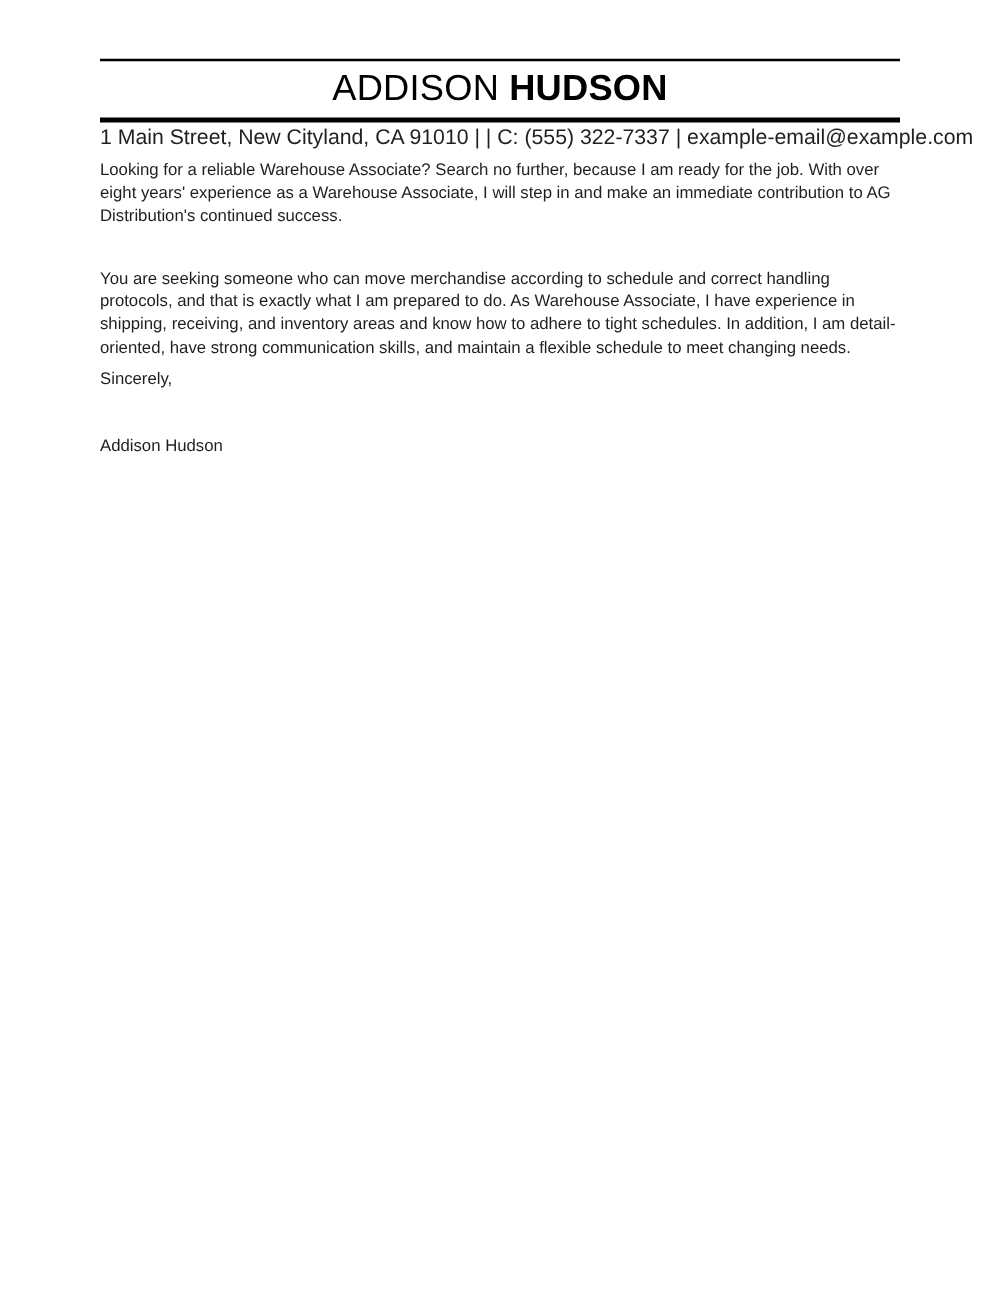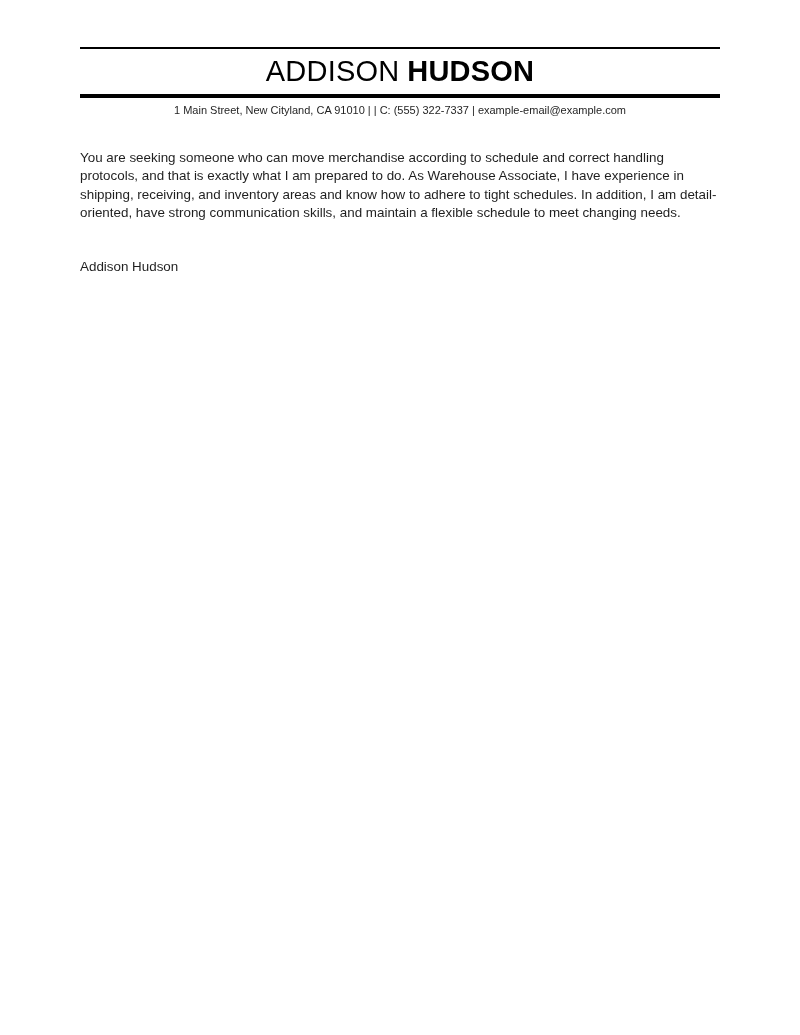--- a/index.html
+++ b/index.html
@@ -32,21 +32,21 @@
     text-align: center;
     font-size: 29px;
     color: #000000;
     white-space: nowrap;
     letter-spacing: 0.2px;
   }
   .name-first { font-weight: 400; }
   .name-last  { font-weight: 700; margin-left: 8px; }
   .contact-line {
     margin-top: 5px;
-    font-size: 11px;
+    font-size: 17px;
     line-height: 14px;
     text-align: center;
     color: #1f1f1f;
     white-space: nowrap;
   }
   .body-text {
     font-size: 13.4px;
     line-height: 18.3px;
     color: #1f1f1f;
   }
@@ -68,22 +68,24 @@
     <div class="name-line">
       <span class="name-first">ADDISON</span><span class="name-last">HUDSON</span>
     </div>
 
     <div class="rule-bottom"></div>
 
     <div class="contact-line">1 Main Street, New Cityland, CA 91010 | | C: (555) 322-7337 | example-email@example.com</div>
 
     <div class="body-text">
 
+      <p class="para-1">Looking for a reliable Warehouse Associate? Search no further, because I am ready for the job. With over eight years' experience as a Warehouse Associate, I will step in and make an immediate contribution to AG Distribution's continued success.</p>
 
       <p class="para-2">You are seeking someone who can move merchandise according to schedule and correct handling protocols, and that is exactly what I am prepared to do. As Warehouse Associate, I have experience in shipping, receiving, and inventory areas and know how to adhere to tight schedules. In addition, I am detail-oriented, have strong communication skills, and maintain a flexible schedule to meet changing needs.</p>
 
 
+      <p class="closing">Sincerely,</p>
 
       <p class="signature">Addison Hudson</p>
     </div>
 
   </div>
 </div>
 
 </body></html>

